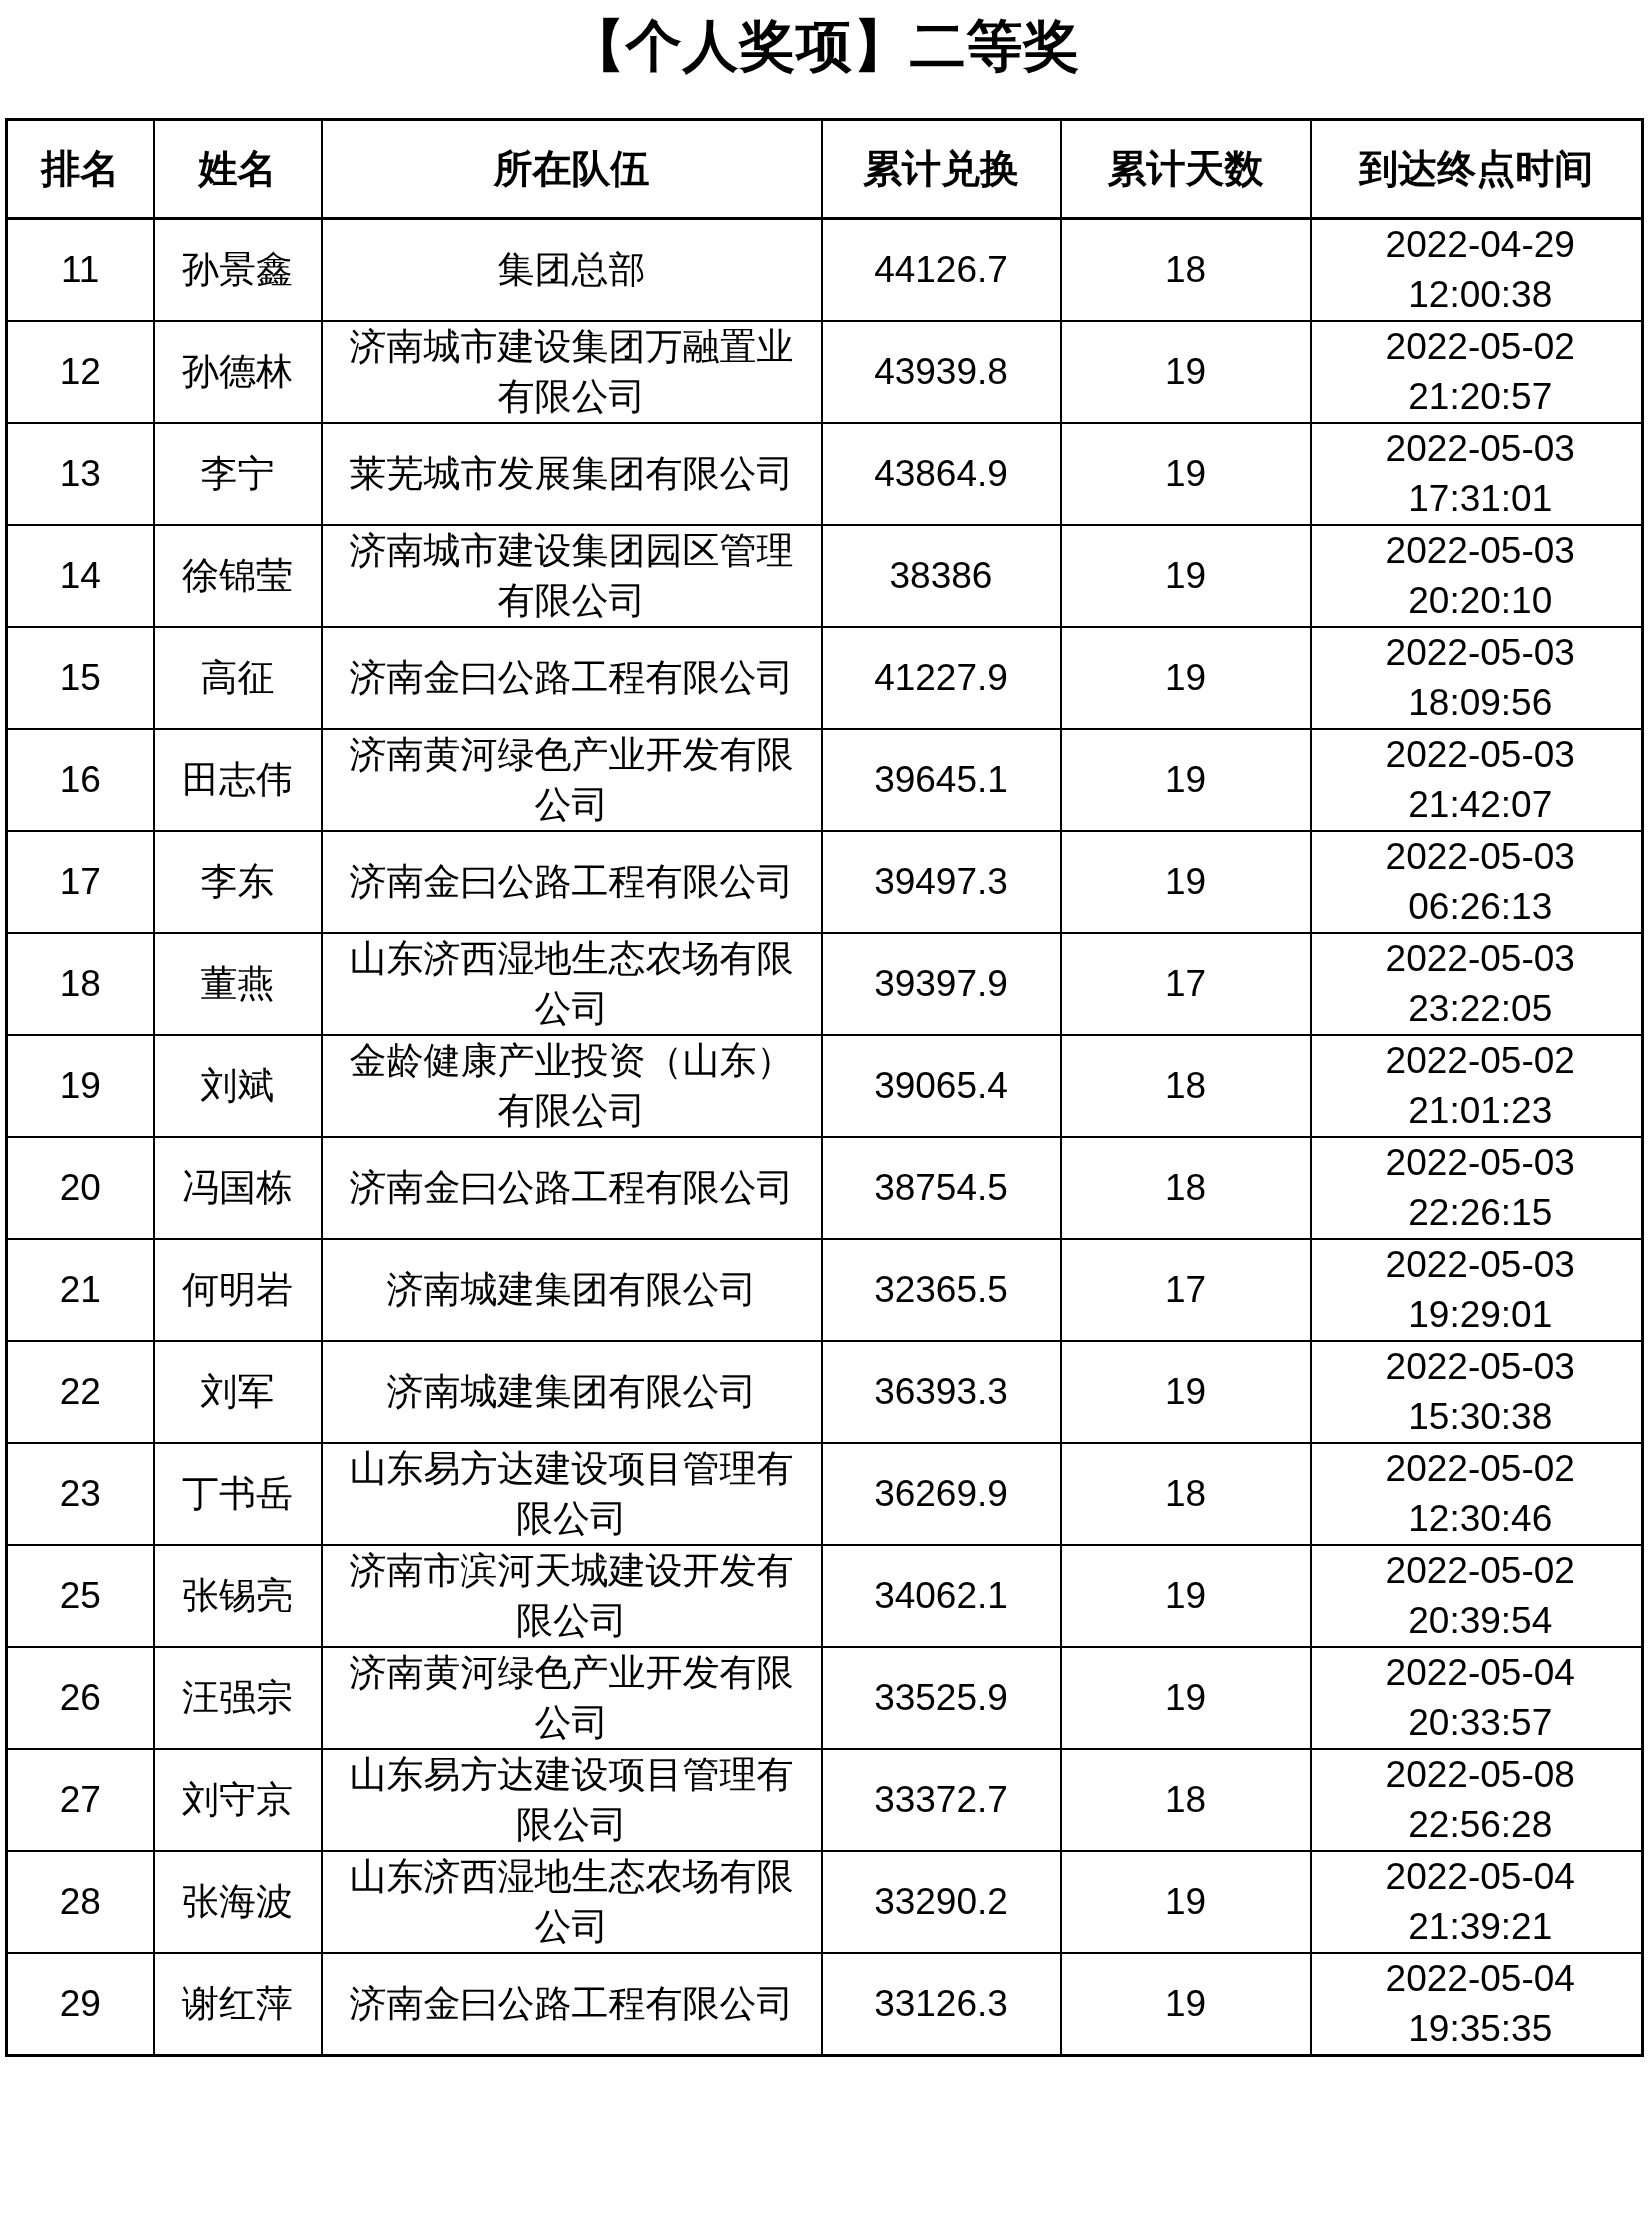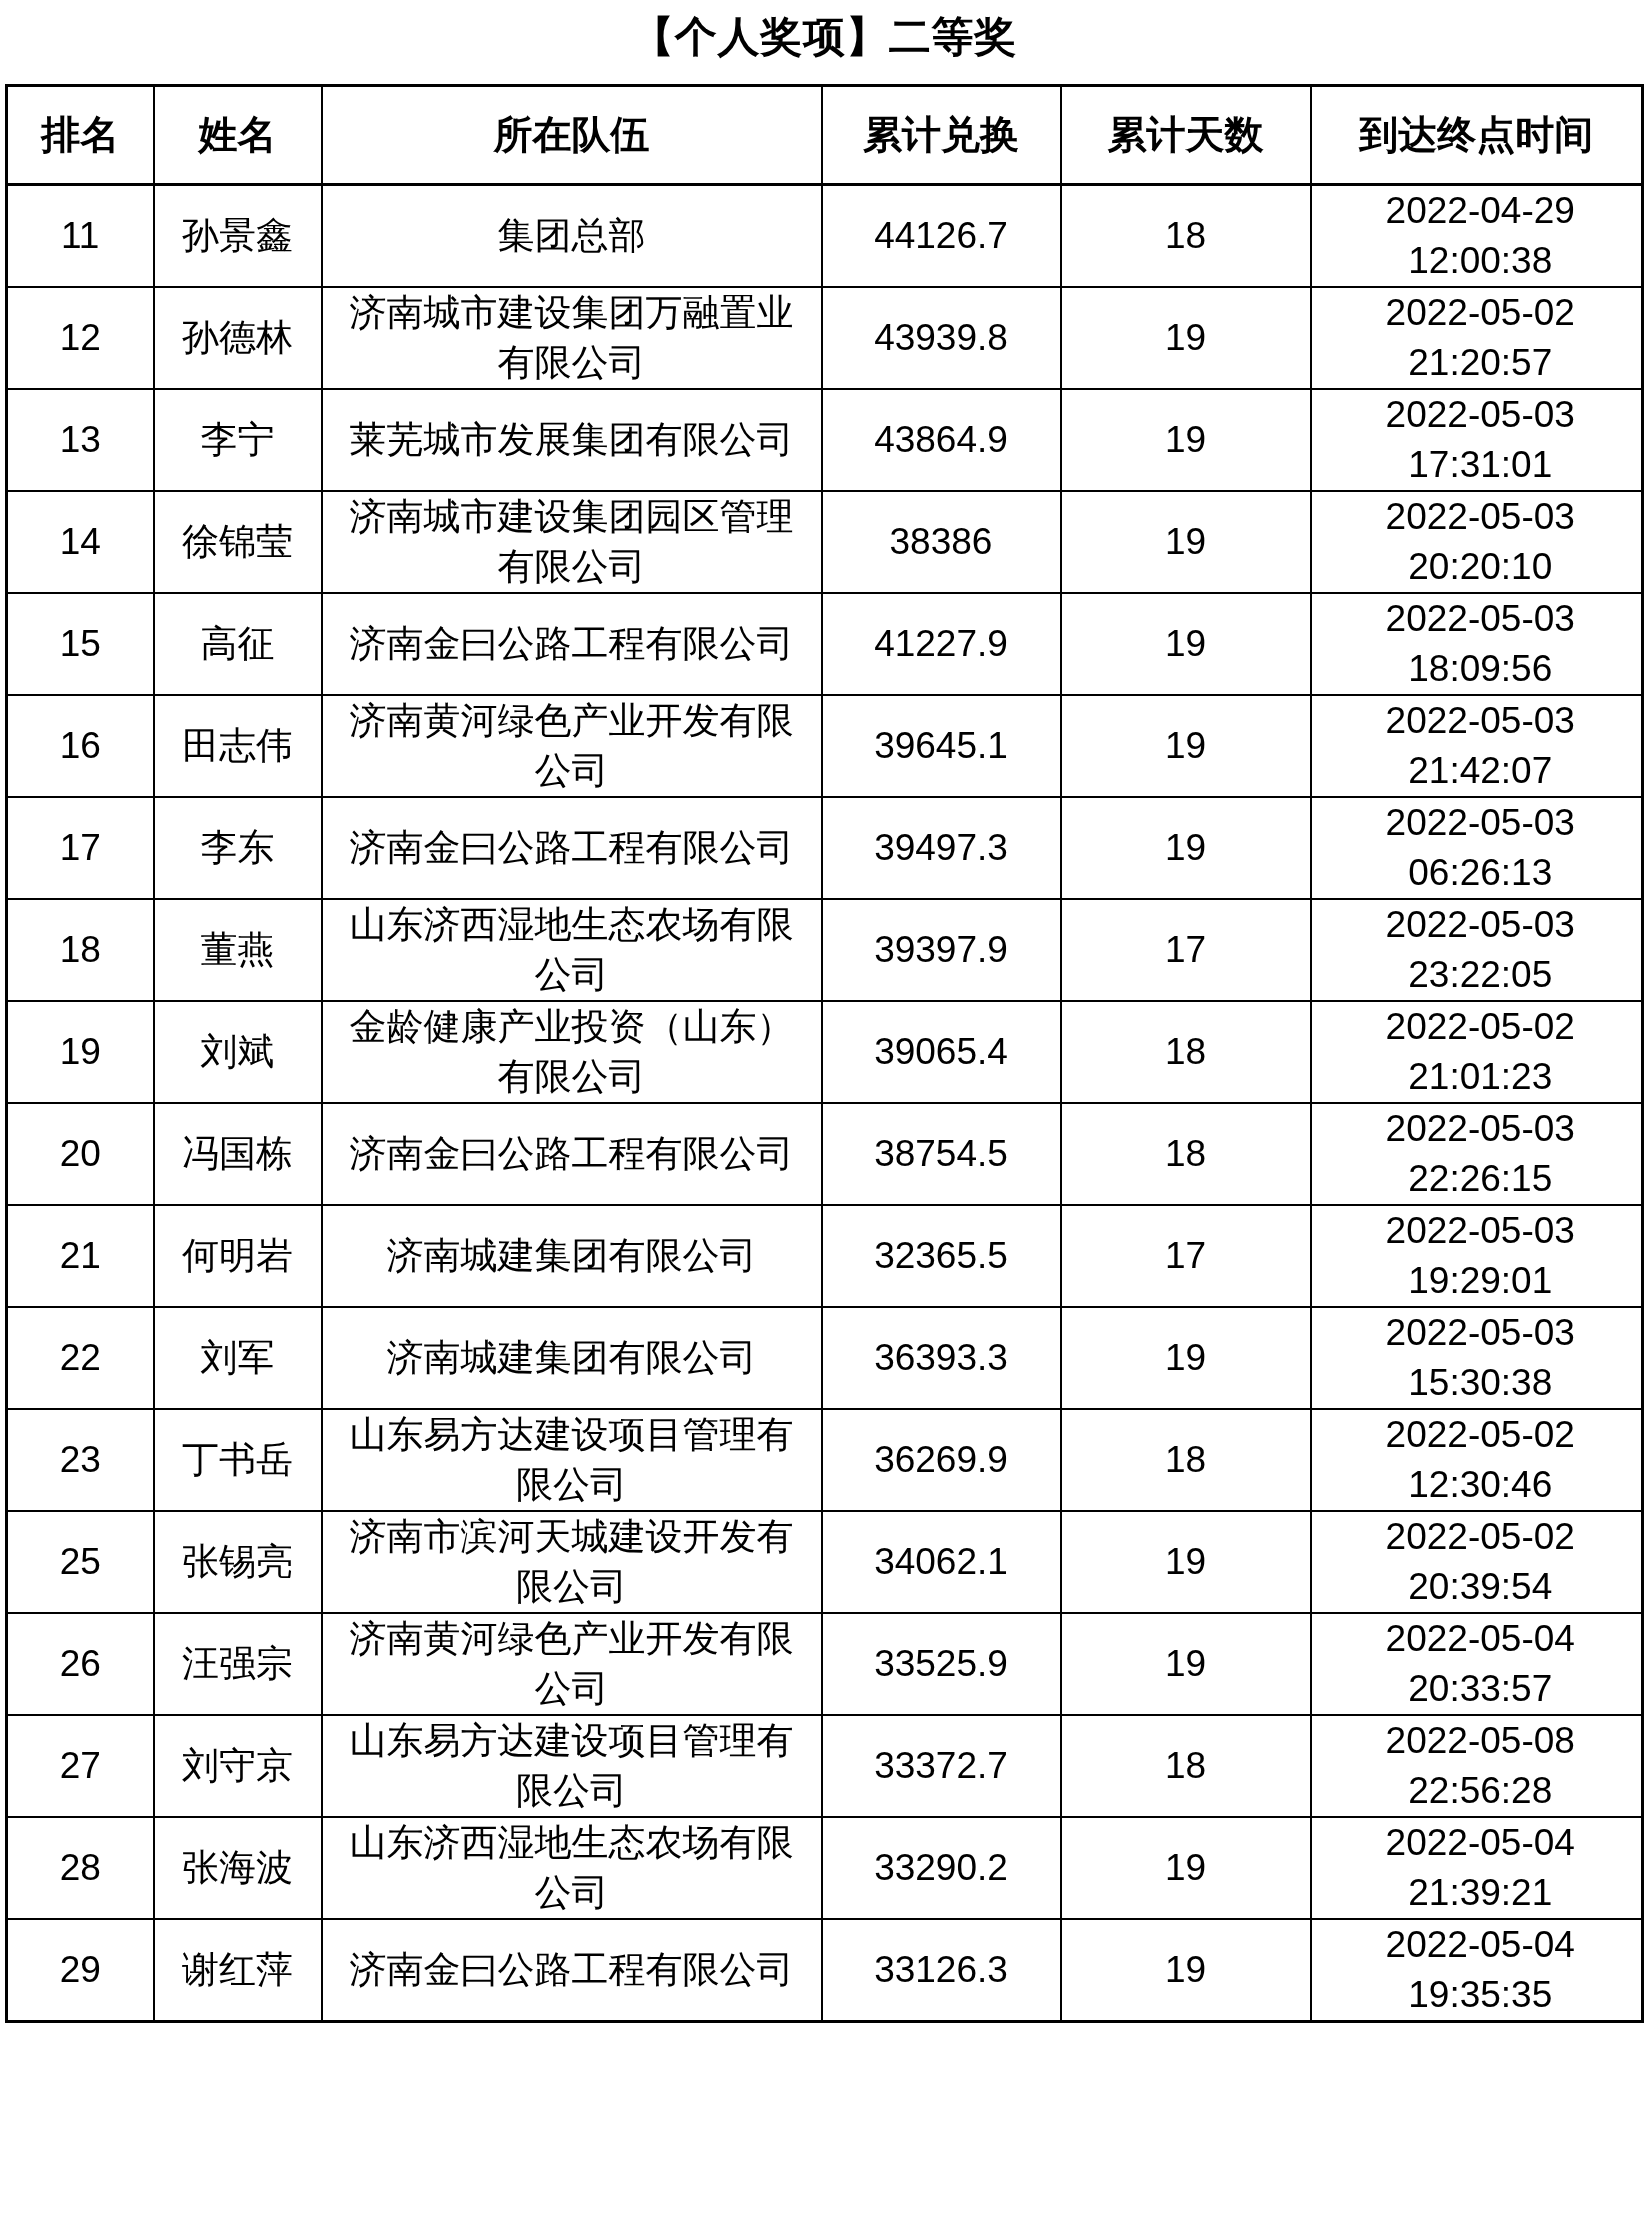--- a/index.html
+++ b/index.html
@@ -7,31 +7,31 @@
     padding: 0;
     background: #ffffff;
   }
   body {
     width: 1649px;
     min-height: 2239px;
     color: #000000;
     font-family: "Liberation Sans", "DejaVu Sans", sans-serif;
   }
   .title {
-    font-size: 42px;
+    font-size: 56px;
     font-weight: bold;
     text-align: center;
     padding: 9.3px 0 17px 0;
     letter-spacing: 0.8px;
   }
   table.awards {
     border-collapse: collapse;
     table-layout: fixed;
     width: 1636px;
-    margin: 2px auto;
+    margin: 16px auto;
     border: 3.9px solid #000;
   }
   col.c1 { width: 147px; }
   col.c2 { width: 168px; }
   col.c3 { width: 500px; }
   col.c4 { width: 239px; }
   col.c5 { width: 250px; }
   col.c6 { width: 332px; }
   th, td {
     border: 2.3px solid #000;

